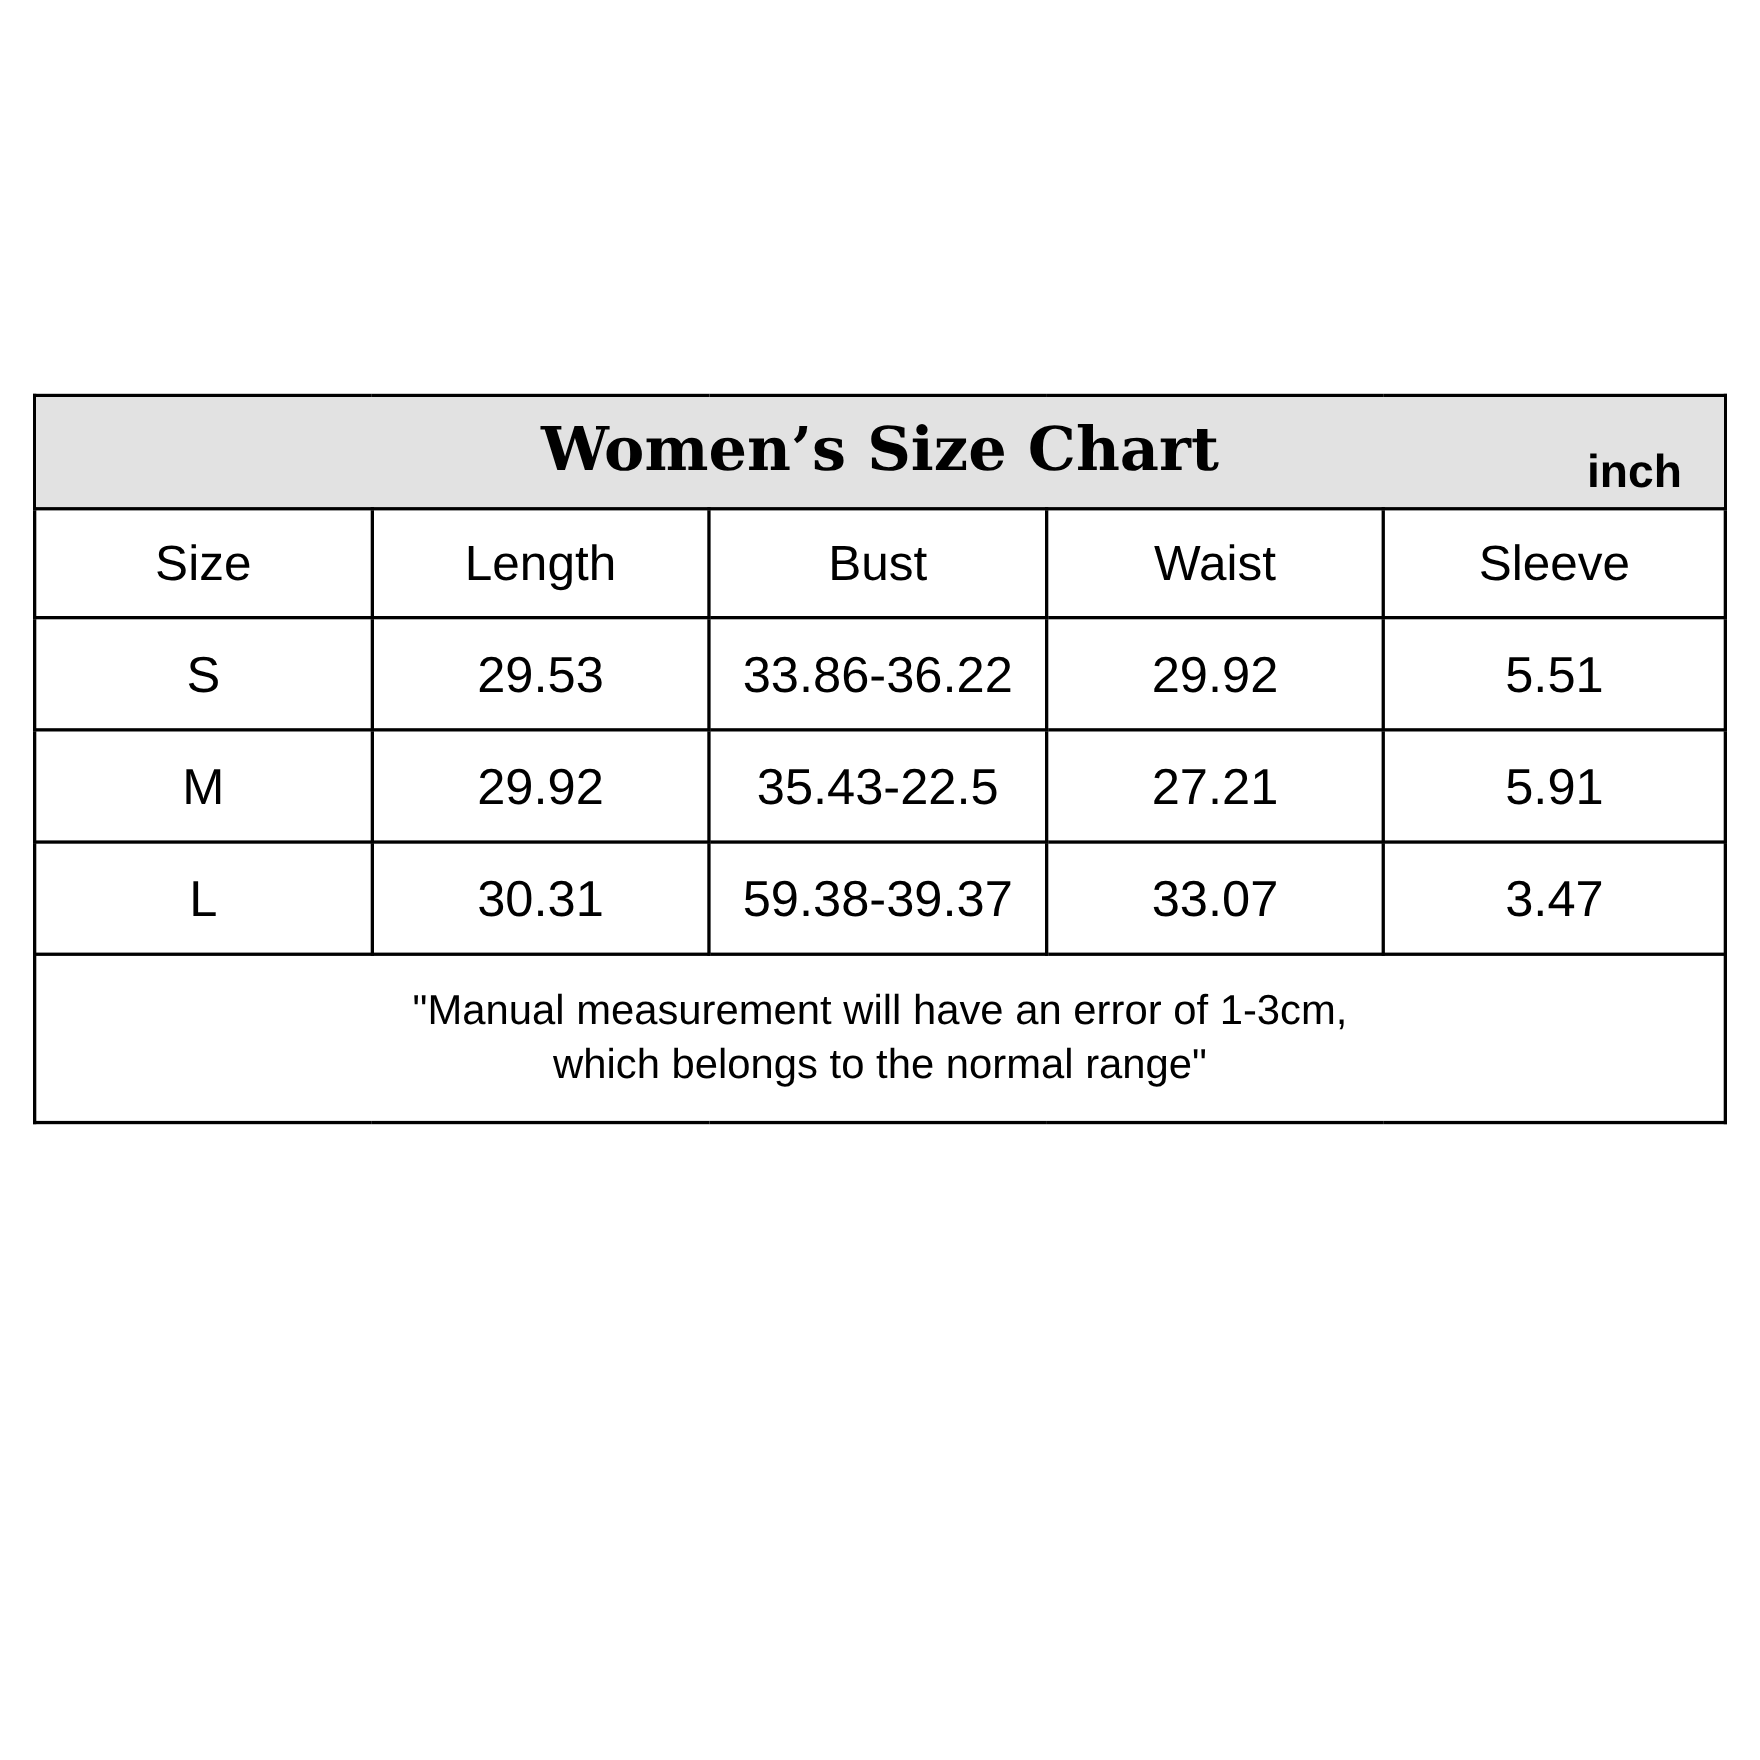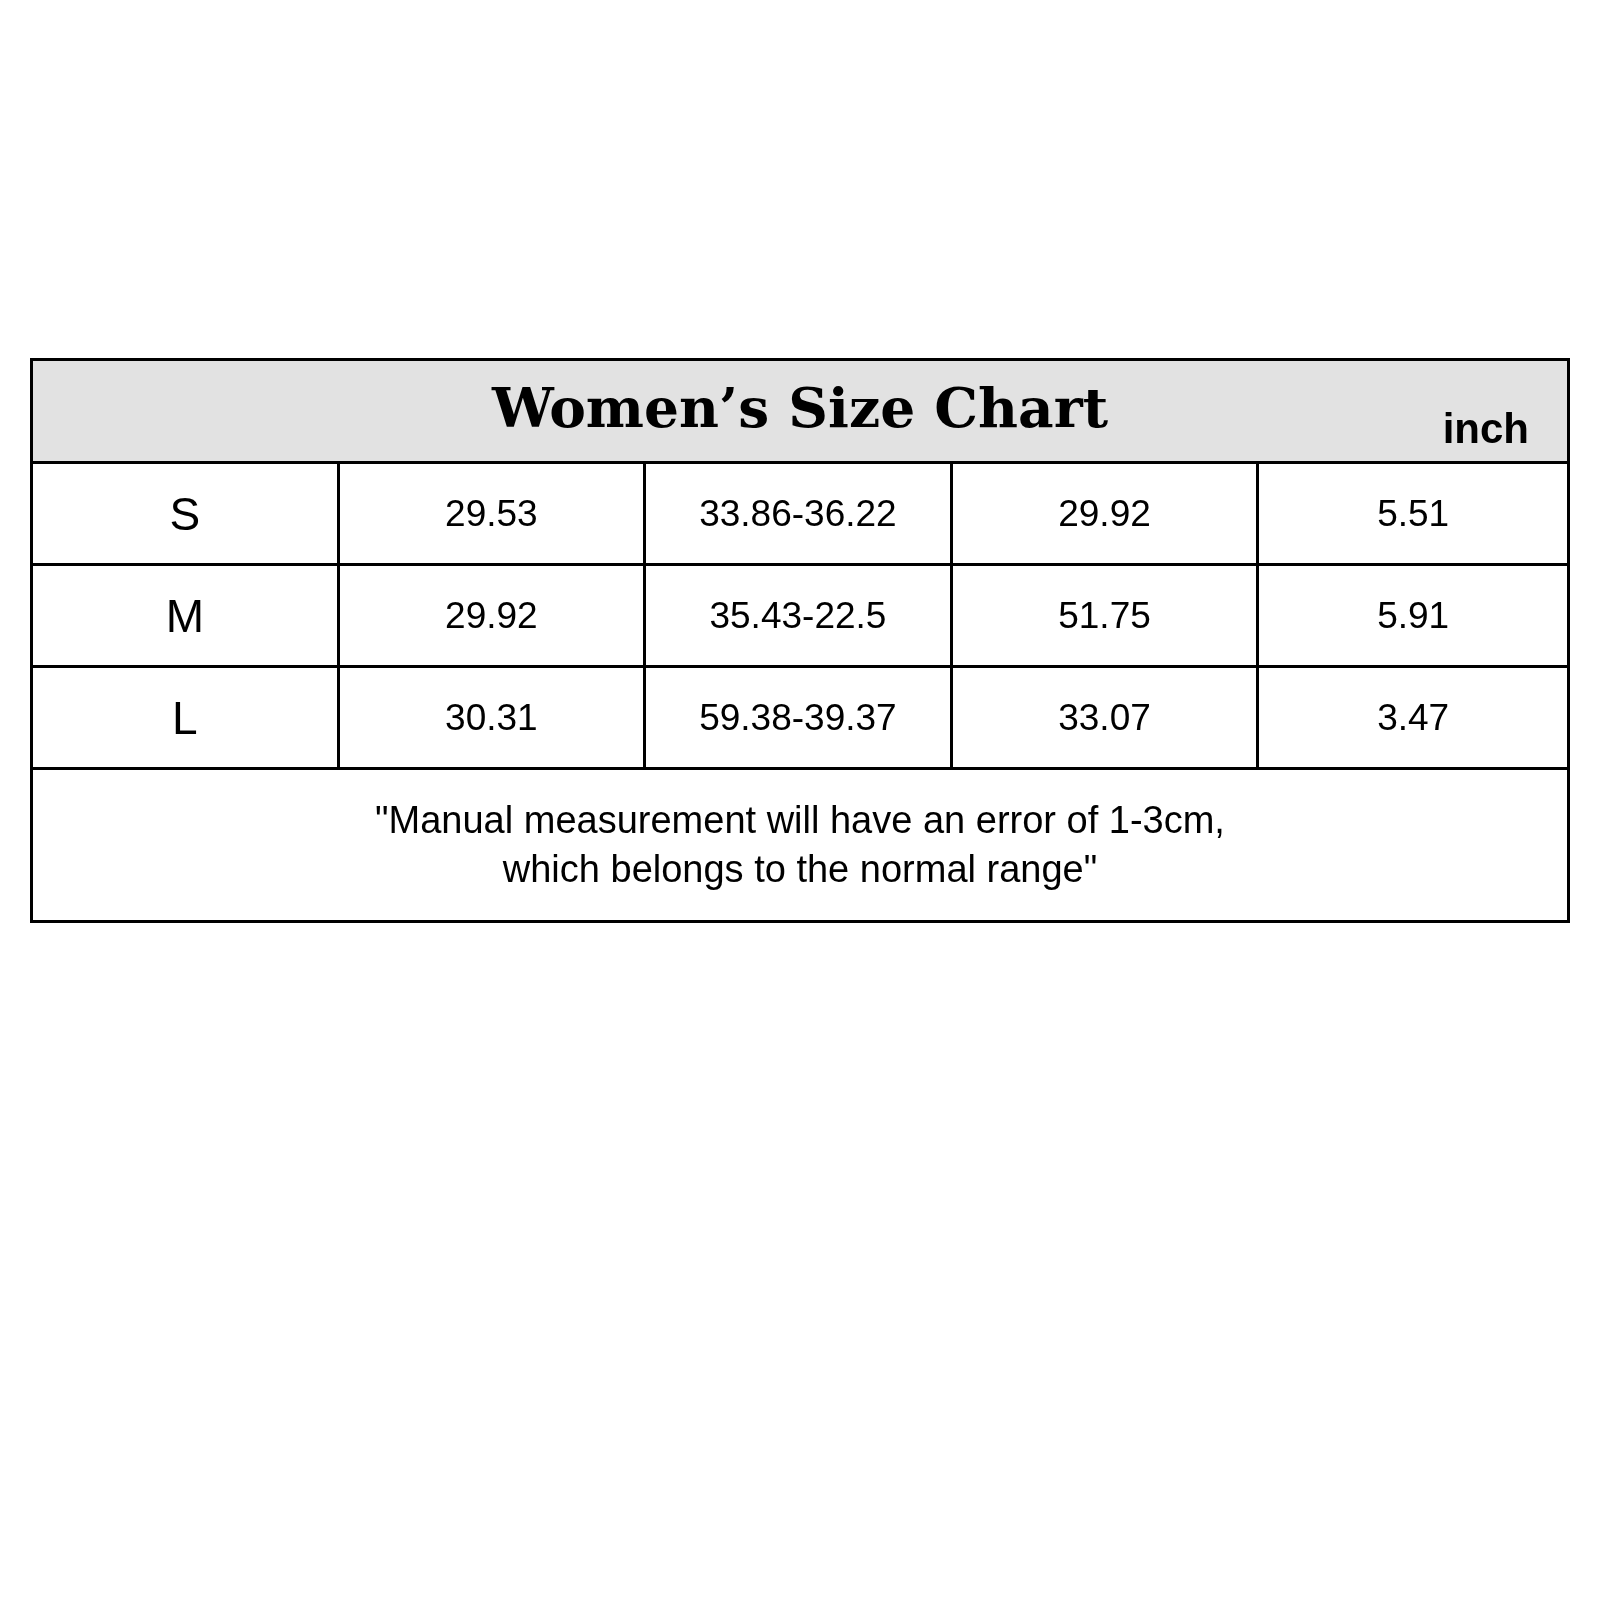--- a/index.html
+++ b/index.html
@@ -81,21 +81,21 @@
   .header-row td {
     background: #ffffff;
     height: 96px;
     font-size: 45px;
     font-family: "Liberation Sans", sans-serif;
     font-weight: normal;
   }
   .data-row td {
     background: #ffffff;
     height: 99px;
-    font-size: 37px;
+    font-size: 46px;
     font-family: "Liberation Sans", sans-serif;
     font-weight: normal;
   }
   .data-row td.size-cell {
     font-size: 46px;
   }
   .note-row td {
     background: #ffffff;
     height: 150px;
     font-size: 38px;
@@ -120,32 +120,39 @@
       </colgroup>
       <tbody>
         <tr class="title-row">
           <td colspan="5">
             <span class="title-inner">
               <span class="chart-title">Women’s Size Chart</span>
               <span class="chart-unit">inch</span>
             </span>
           </td>
         </tr>
+        <tr class="header-row">
+          <td>Size</td>
+          <td>Length</td>
+          <td>Bust</td>
+          <td>Waist</td>
+          <td>Sleeve</td>
+        </tr>
         <tr class="data-row">
           <td class="size-cell">S</td>
           <td>29.53</td>
           <td>33.86-36.22</td>
           <td>29.92</td>
           <td>5.51</td>
         </tr>
         <tr class="data-row">
           <td class="size-cell">M</td>
           <td>29.92</td>
           <td>35.43-22.5</td>
-          <td>51.75</td>
+          <td>27.21</td>
           <td>5.91</td>
         </tr>
         <tr class="data-row">
           <td class="size-cell">L</td>
           <td>30.31</td>
           <td>59.38-39.37</td>
           <td>33.07</td>
           <td>3.47</td>
         </tr>
         <tr class="note-row">

